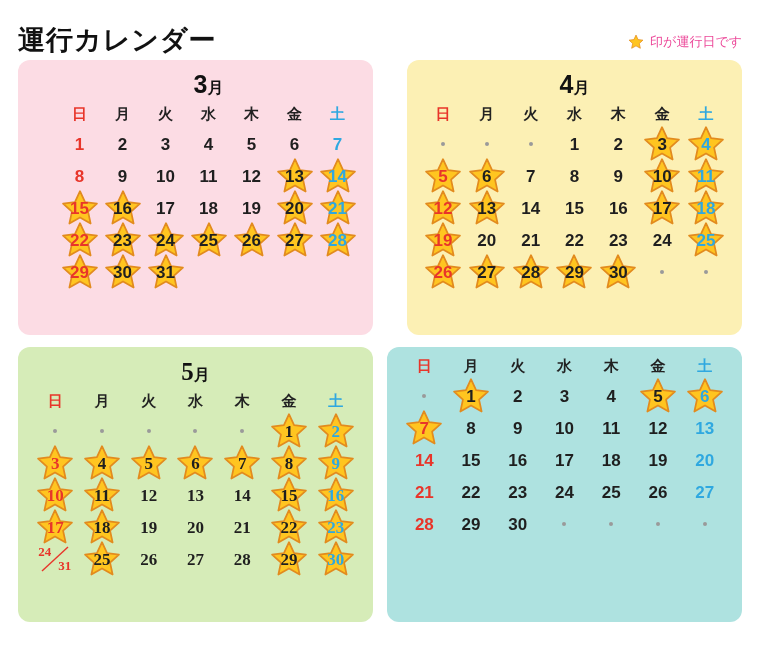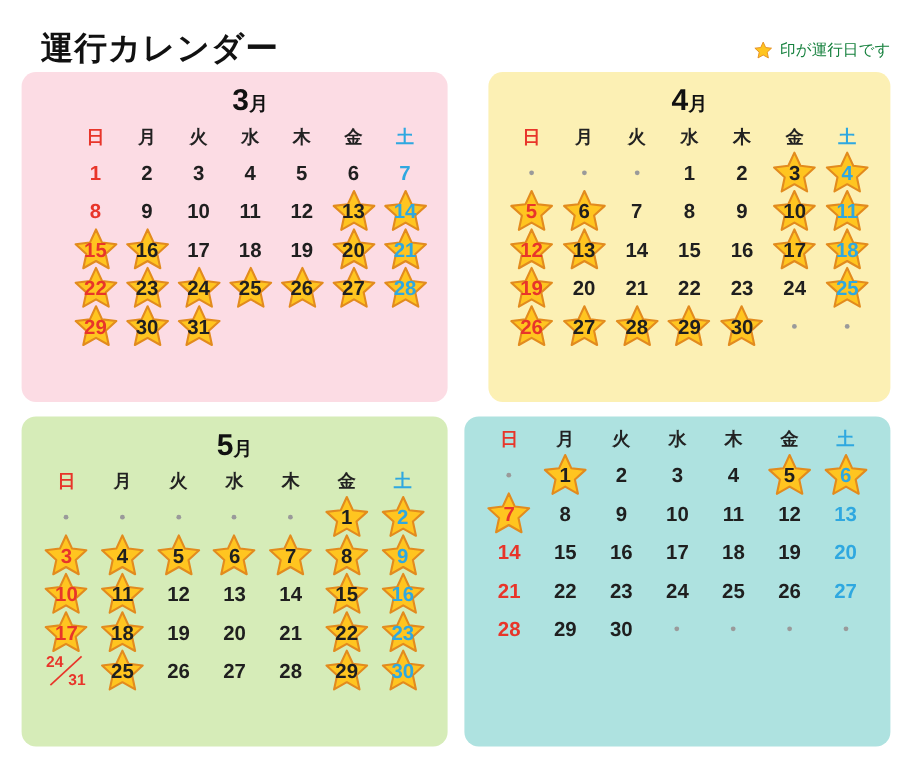--- a/index.html
+++ b/index.html
@@ -19,35 +19,34 @@
     width: 760px;
     height: 650px;
     box-sizing: border-box;
     padding: 10px 18px 0 18px;
   }
   .header {
     display: flex;
     align-items: flex-end;
     justify-content: space-between;
     height: 44px;
-    margin-left: 16px;
   }
   .page-title {
     font-size: 27px;
     font-weight: 700;
     letter-spacing: 1px;
     color: #111111;
     line-height: 1;
   }
   .legend {
     display: flex;
     align-items: center;
     gap: 6px;
     font-size: 13px;
-    color: #15803d;
+    color: #ec4899;
     padding-bottom: 3px;
   }
   .legend-star {
     display: inline-block;
     width: 16px;
     height: 16px;
     line-height: 1;
   }
   .grid {
     display: grid;
@@ -538,21 +537,21 @@
             <div class="cell"></div>
             <div class="cell"></div>
             <div class="cell"></div>
             <div class="cell"></div>
             <div class="cell"></div>
             <div class="cell"></div>
             <div class="cell"></div>
           </div>
         </div>
       </div>
-      <div class="cal" style="background: rgb(214, 236, 184);">
+      <div class="cal" style="background: rgb(214, 236, 184); font-family: Liberation Serif, serif;">
         <div class="cal-title"><span>5</span><span class="suffix">月</span></div>
         <div class="dow-row">
           <div class="dow sun">日</div>
           <div class="dow">月</div>
           <div class="dow">火</div>
           <div class="dow">水</div>
           <div class="dow">木</div>
           <div class="dow">金</div>
           <div class="dow sat">土</div>
         </div>

